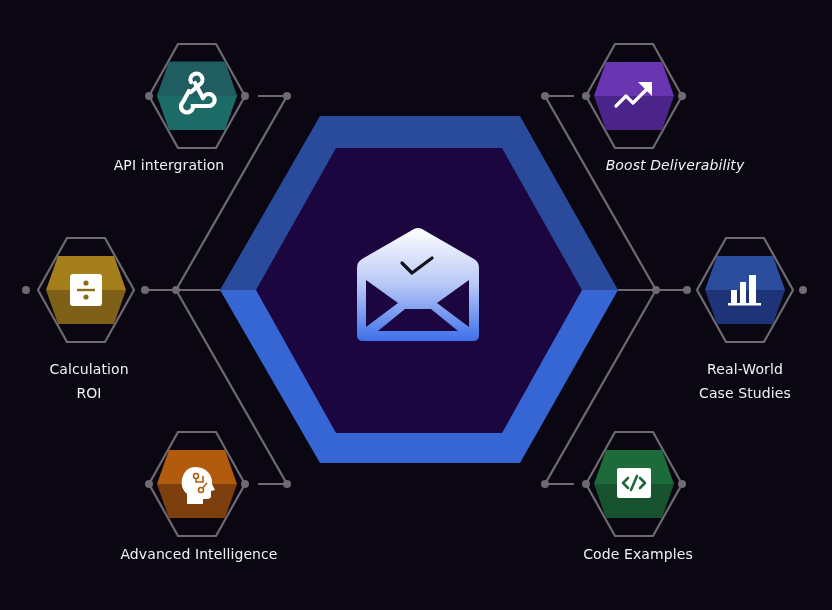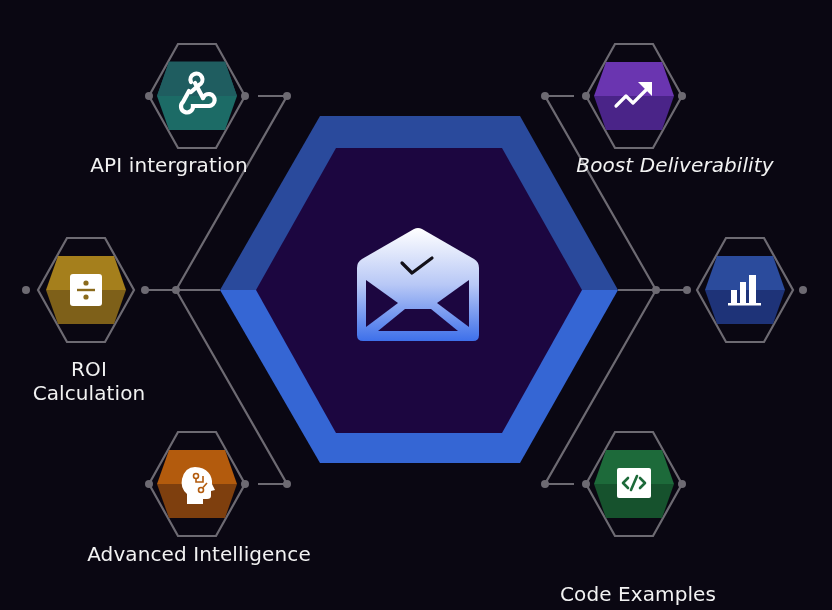--- a/index.html
+++ b/index.html
@@ -6,21 +6,21 @@
   body {
     width: 832px; height: 610px; overflow: hidden;
     background: #0a0712;
     font-family: "DejaVu Sans", sans-serif;
     position: relative;
   }
   #diagram { position: absolute; left: 0; top: 0; }
   .label {
     position: absolute;
     color: #f2f2f2;
-    font-size: 20px;
+    font-size: 14px;
     text-align: center;
     line-height: 24px;
     white-space: nowrap;
     transform: translateX(-50%);
     letter-spacing: 0.1px;
   }
 </style>
 </head>
 <body>
 
@@ -153,24 +153,26 @@
       <polyline points="-6,-6 -11,-1 -6,4" fill="none" stroke="#1d6a3a" stroke-width="2.6" stroke-linecap="round" stroke-linejoin="round"></polyline>
       <polyline points="6,-6 11,-1 6,4" fill="none" stroke="#1d6a3a" stroke-width="2.6" stroke-linecap="round" stroke-linejoin="round"></polyline>
       <line x1="3" y1="-8" x2="-3" y2="6" stroke="#1d6a3a" stroke-width="2.6" stroke-linecap="round"></line>
     </g>
   </g>
 </svg>
 
 <div class="label" style="left:169px; top:153px;">API intergration</div>
 
 <div class="label" style="left:89px; top:357px;">
+  <div>Calculation</div>
   <div>ROI</div>
-  <div>Calculation</div>
 </div>
 
 <div class="label" style="left:199px; top:542px;text-align:center;">Advanced Intelligence</div>
 
 <div class="label" style="left:675px; top:153px;font-style:italic;">Boost Deliverability</div>
 
 <div class="label" style="left:745px; top:357px;">
+  <div>Real-World</div>
+  <div>Case Studies</div>
 </div>
 
-<div class="label" style="left:638px; top:542px;margin-top:40px;">Code Examples</div>
+<div class="label" style="left:638px; top:542px;">Code Examples</div>
 
 </body></html>

